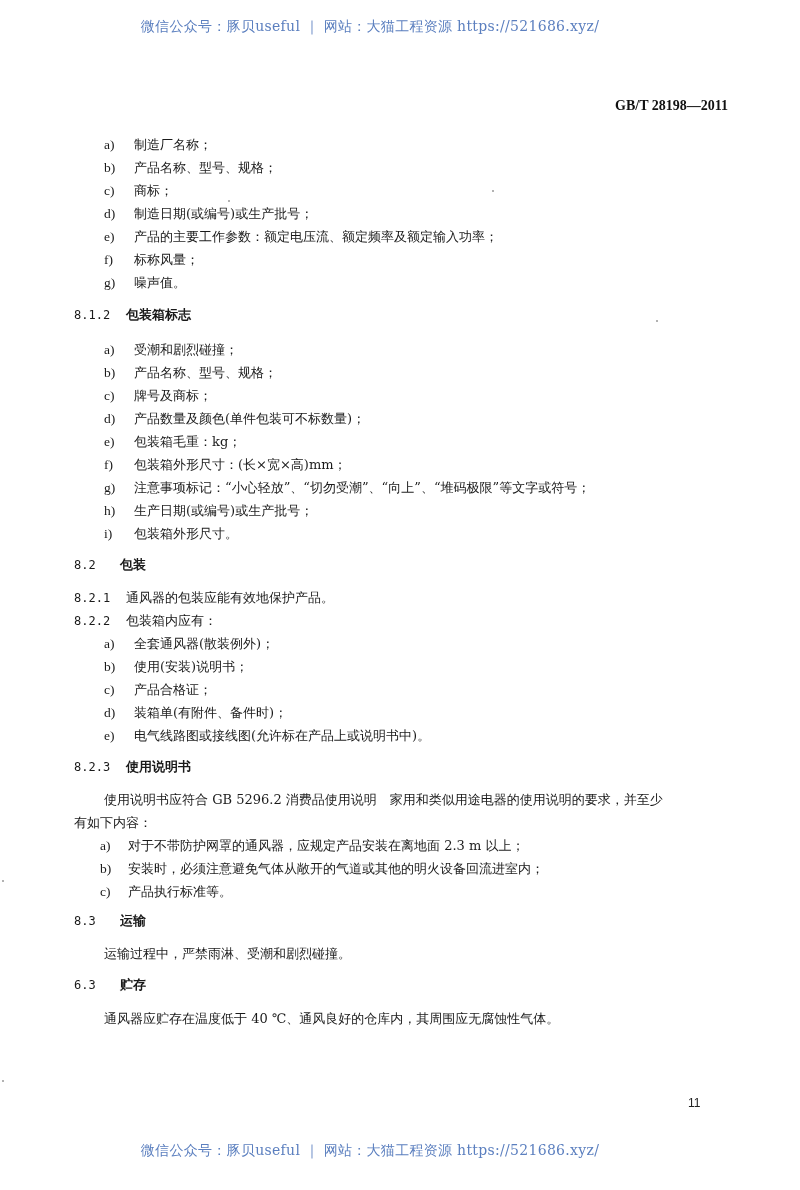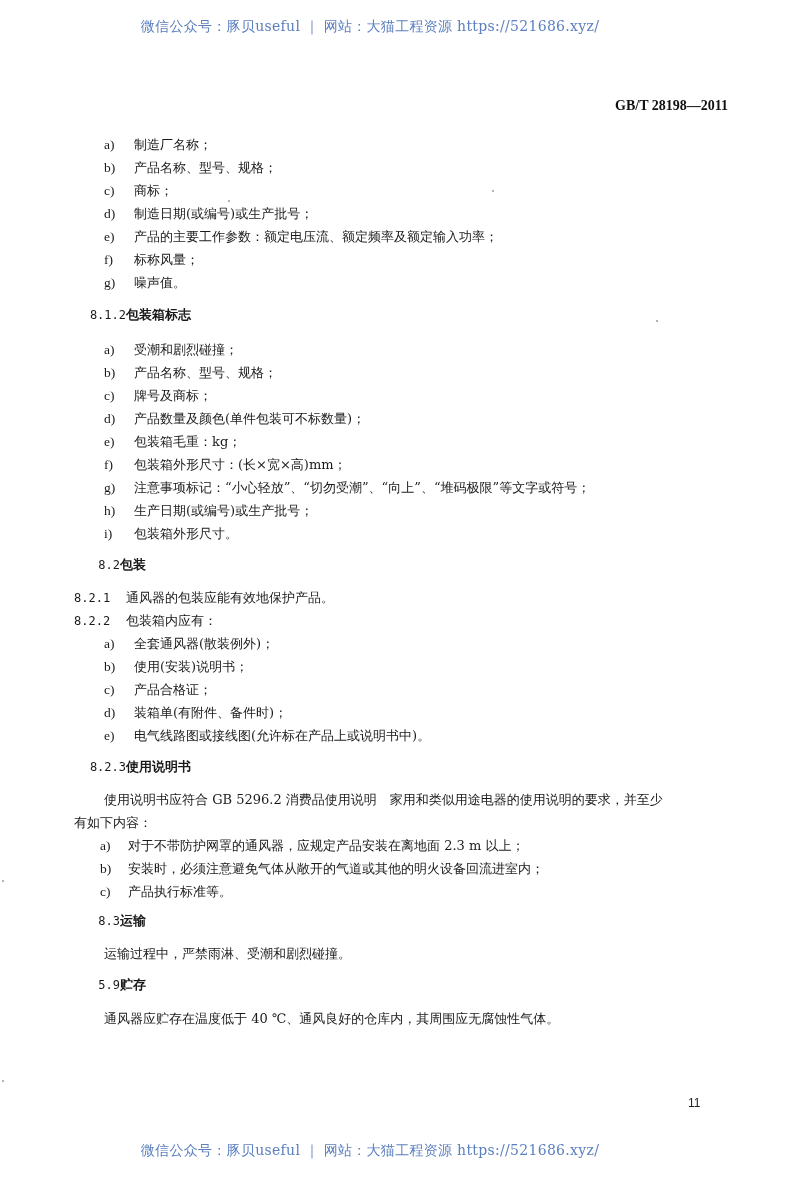--- a/index.html
+++ b/index.html
@@ -26,21 +26,21 @@
       text-align: center;
     }
     .line {
       position: absolute; font-size: 13px; line-height: 18px; white-space: nowrap;
     }
     .item { left: 104px; }
     .item .lbl { display: inline-block; width: 30px;
       font-family: "Liberation Serif", serif; font-size: 13.5px; }
     .head { left: 74px; font-weight: bold; }
     .head .num { display: inline-block; width: 52px; font-weight: normal;
-      font-family: "DejaVu Sans Mono", "Liberation Mono", monospace; font-size: 12px; text-align: right; }
+      font-family: "DejaVu Sans Mono", "Liberation Mono", monospace; font-size: 12px; }
     .head.short .num { width: 46px; }
     .clause { left: 74px; }
     .clause .num { display: inline-block; width: 52px;
       font-family: "DejaVu Sans Mono", "Liberation Mono", monospace; font-size: 12px; }
     .para { left: 104px; }
     .para2 { left: 74px; }
     .item2 { left: 100px; }
     .item2 .lbl { display: inline-block; width: 28px;
       font-family: "Liberation Serif", serif; font-size: 13.5px; }
     .speck { position: absolute; width: 2px; height: 2px; background: #999; border-radius: 1px; }
@@ -88,21 +88,21 @@
 <div class="line para" style="top:791px">使用说明书应符合 GB 5296.2 消费品使用说明　家用和类似用途电器的使用说明的要求，并至少</div>
 <div class="line para2" style="top:814px">有如下内容：</div>
 
 <div class="line item2" style="top:837px"><span class="lbl">a)</span><span>对于不带防护网罩的通风器，应规定产品安装在离地面 2.3 m 以上；</span></div>
 <div class="line item2" style="top:860px"><span class="lbl">b)</span><span>安装时，必须注意避免气体从敞开的气道或其他的明火设备回流进室内；</span></div>
 <div class="line item2" style="top:883px"><span class="lbl">c)</span><span>产品执行标准等。</span></div>
 
 <div class="line head short" style="top:912px"><span class="num">8.3</span><span>运输</span></div>
 <div class="line para" style="top:945px">运输过程中，严禁雨淋、受潮和剧烈碰撞。</div>
 
-<div class="line head short" style="top:976px"><span class="num">5.9</span><span>贮存</span></div>
+<div class="line head short" style="top:976px"><span class="num">6.3</span><span>贮存</span></div>
 <div class="line para" style="top:1010px">通风器应贮存在温度低于 40 ℃、通风良好的仓库内，其周围应无腐蚀性气体。</div>
 
 <div class="page-num">11</div>
 
 <div class="watermark wm-bottom">微信公众号：豚贝useful ｜ 网站：大猫工程资源 https://521686.xyz/</div>
 
 <span class="speck" style="left:492px;top:190px"></span>
 <span class="speck" style="left:228px;top:200px"></span>
 <span class="speck" style="left:656px;top:320px"></span>
 <span class="speck" style="left:2px;top:880px"></span>

